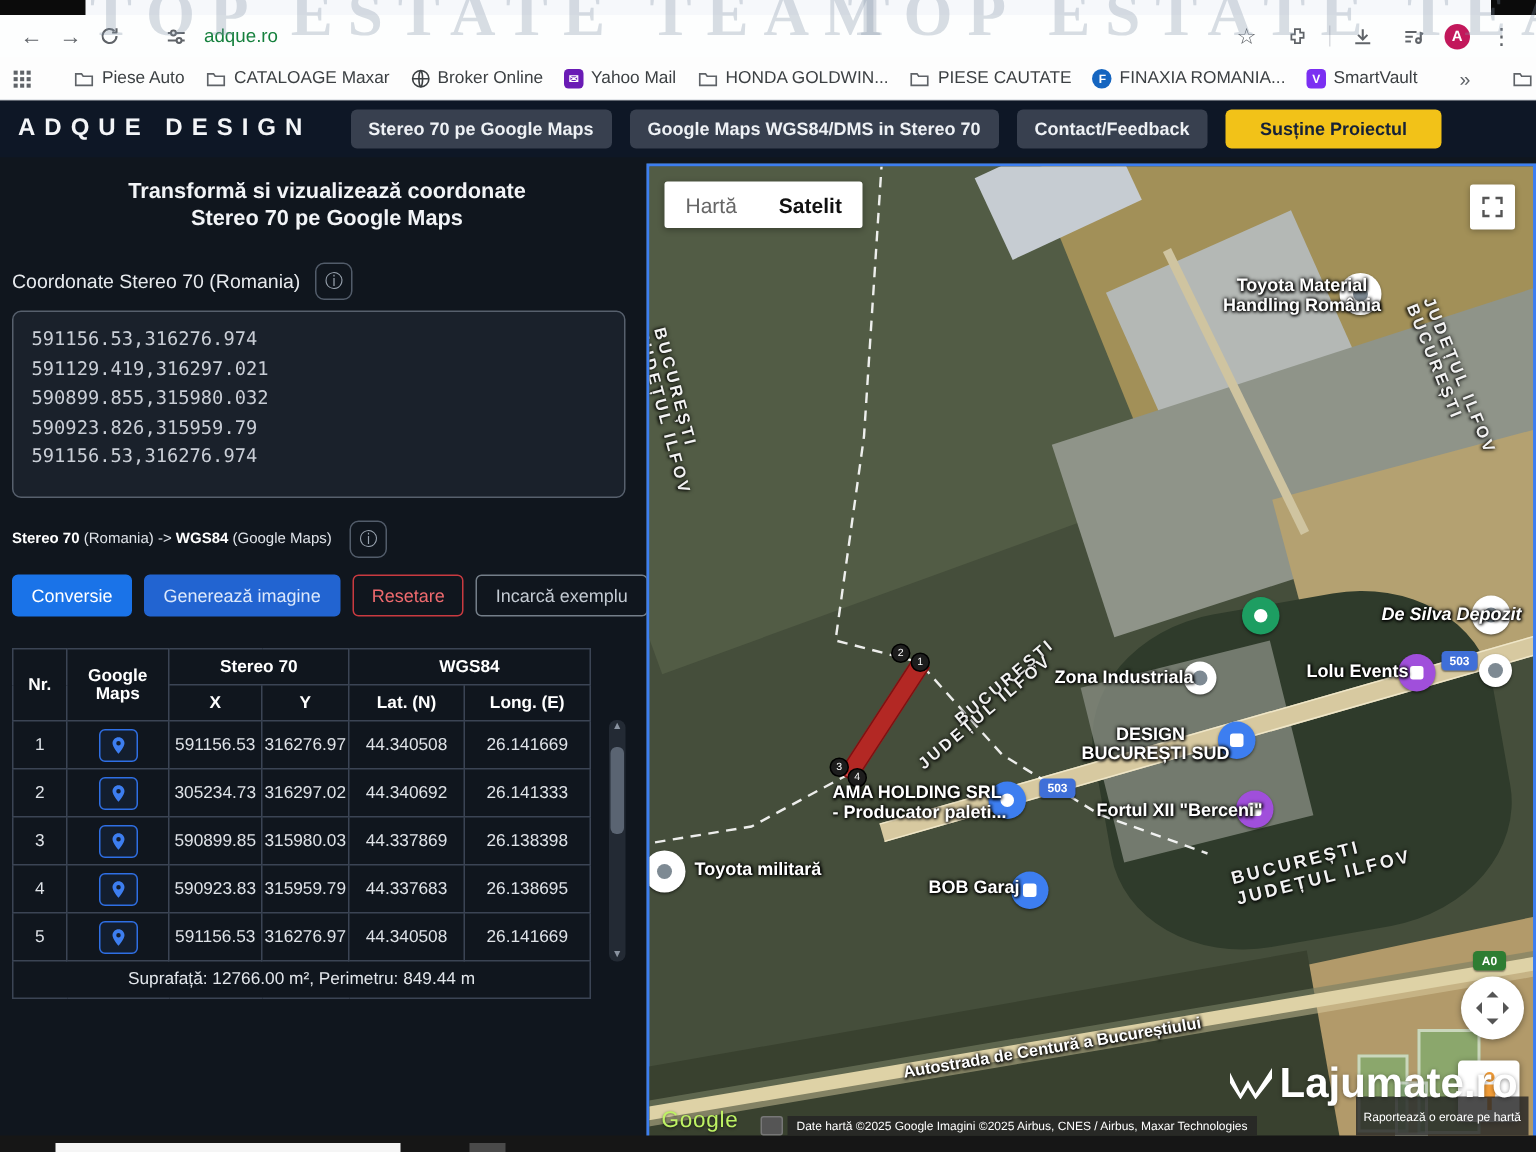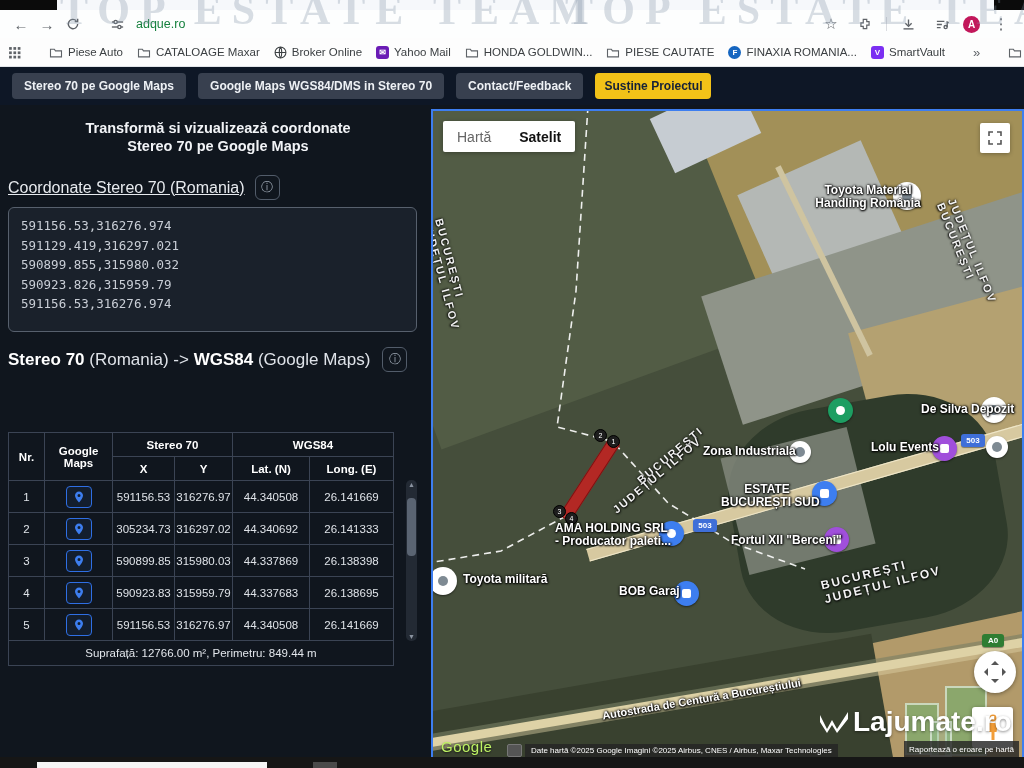--- a/index.html
+++ b/index.html
@@ -39,36 +39,36 @@
   .bm-spacer { flex:1; }
   .chev { font-size:13px; color:#5f6368; }
 
   
   .navbar { position:absolute; left:0; top:67px; width:1024px; height:38px; background:#0e1726;
             display:flex; align-items:center; padding:0 12px; gap:12px; }
   .brand { color:#f3f5f8; font-weight:bold; font-size:16px; letter-spacing:6px; margin-right:14px; }
   .nav-btn { background:#38404f; color:#eef1f5; font-size:12px; font-weight:bold;
              padding:6px 12px; border-radius:4px; border:none; cursor:pointer; }
   .nav-cta { background:#f2c218; color:#152138; font-size:12px; font-weight:bold;
-             padding:6px 9px; border-radius:4px; border:none; cursor:pointer; }
+             padding:6px 23px; border-radius:4px; border:none; cursor:pointer; }
 
   
   .main { position:absolute; left:0; top:105px; width:1024px; height:652px; background:#10161e; }
   .panel-title { position:absolute; left:0; top:14px; width:436px; text-align:center;
                  color:#f2f4f7; font-size:14.5px; font-weight:bold; line-height:18px; }
   .coord-label-row { position:absolute; left:8px; top:70px; display:flex; align-items:center; gap:10px; }
-  .coord-label { color:#e7eaee; font-size:16px;text-decoration:underline; }
+  .coord-label { color:#e7eaee; font-size:13px; }
   .info-btn { width:25px; height:25px; border:1px solid #525c6a; border-radius:6px; background:transparent;
               color:#9aa4b0; font-size:12px; display:flex; align-items:center; justify-content:center; cursor:pointer; }
   .coords-area { position:absolute; left:8px; top:102px; width:409px; height:125px; background:#1a212b;
                  border:1px solid #57606d; border-radius:6px; color:#c9ced6; resize:none;
                  font-family:"DejaVu Sans Mono", monospace; font-size:12.5px; line-height:19.5px;
                  padding:8px 12px; outline:none; }
   .conv-row { position:absolute; left:8px; top:242px; display:flex; align-items:center; gap:12px; }
-  .conv-text { color:#dfe3e9; font-size:17px; }
+  .conv-text { color:#dfe3e9; font-size:10px; }
   .conv-text b { color:#ffffff; }
   .btn-row { position:absolute; left:8px; top:278px; display:flex; gap:8px; }
   .btn { font-size:12px; border-radius:4px; padding:6px 12px; cursor:pointer; border:1px solid transparent; }
   .btn.blue { background:#1a73e8; color:#fff; border-color:#1a73e8; }
   .btn.blue2 { background:#2264d1; color:#dce8fb; border-color:#2264d1; }
   .btn.red-outline { background:transparent; color:#ef6a6e; border:1px solid #c93a40; }
   .btn.gray-outline { background:transparent; color:#c3cad2; border:1px solid #747e89; }
 
   .coord-table { position:absolute; left:8px; top:327px; border-collapse:collapse; table-layout:fixed;
                  font-size:11.5px; color:#dfe3e8; }
@@ -133,21 +133,21 @@
   .pan-ctl .rt { right:6px; top:17px; border-left-color:#555; }
   .pegman-box { position:absolute; z-index:7; left:539px; top:596px; width:41px; height:41px; background:#fff;
                 border-radius:3px; box-shadow:0 1px 4px rgba(0,0,0,.4); display:flex; align-items:center;
                 justify-content:center; cursor:pointer; }
   .google-logo { position:absolute; z-index:7; left:8px; bottom:5px; color:#bef264; font-size:15px;
                  letter-spacing:0.5px; text-shadow:0 1px 2px rgba(0,0,0,.6); }
   .attr-bar { position:absolute; z-index:7; left:92px; bottom:3px; height:13px; background:rgba(36,36,36,.82);
               color:#fff; font-size:8px; display:flex; align-items:center; padding:0 6px; white-space:nowrap; }
   .kbd-box { position:absolute; z-index:7; left:74px; bottom:3px; width:15px; height:13px; background:#555;
              border-radius:2px; border:1px solid #777; }
-  .report-link { position:absolute; z-index:7; right:3px; bottom:3px; height:16px; background:rgba(36,36,36,.82);
+  .report-link { position:absolute; z-index:7; right:3px; bottom:3px; height:26px; background:rgba(36,36,36,.82);
                  color:#fff; font-size:8px; display:flex; align-items:center; padding:4px 5px; white-space:nowrap; }
   .site-wm { position:absolute; z-index:8; left:386px; top:595px; display:flex; align-items:center; gap:4px;
              color:#fff; font-size:28px; font-weight:bold; text-shadow:0 1px 3px rgba(0,0,0,.45); }
   .bldg-wm { position:absolute; z-index:5; border:2px solid rgba(255,255,255,.55);
              background:rgba(90,185,110,.45); }
 
   
   .bottom-strip { position:absolute; left:0; top:757px; width:1024px; height:11px; background:#161616; }
   .bs-white { position:absolute; left:37px; top:5px; width:230px; height:6px; background:#f5f5f5; }
   .bs-gray { position:absolute; left:313px; top:5px; width:24px; height:6px; background:#4a4a4a; }
@@ -277,20 +277,21 @@
     <div class="tb-sep"></div>
     <div class="bm" style="margin-right:6px;">
       <svg class="bm-folder icon" viewBox="0 0 24 20" fill="none" stroke="#5f6368" stroke-width="2">
           <path d="M2 4h7l2 3h11v11H2z"></path>
         </svg>
       <span>All Bookmarks</span>
     </div>
   </div>
 
   <div class="navbar">
+    <div class="brand">ADQUE DESIGN</div>
     <button class="nav-btn">Stereo 70 pe Google Maps</button>
     <button class="nav-btn">Google Maps WGS84/DMS in Stereo 70</button>
     <button class="nav-btn">Contact/Feedback</button>
     <button class="nav-cta">Susține Proiectul</button>
   </div>
 
   <div class="main">
 
     <div class="panel-title">
       <div>Transformă si vizualizează coordonate</div>
@@ -306,20 +307,26 @@
 591129.419,316297.021
 590899.855,315980.032
 590923.826,315959.79
 591156.53,316276.974</textarea>
 
     <div class="conv-row">
       <span class="conv-text"><b>Stereo 70</b><span> (Romania) -&gt; </span><b>WGS84</b><span> (Google Maps)</span></span>
       <button class="info-btn">ⓘ</button>
     </div>
 
+    <div class="btn-row">
+      <button class="btn blue">Conversie</button>
+      <button class="btn blue2">Generează imagine</button>
+      <button class="btn red-outline">Resetare</button>
+      <button class="btn gray-outline">Incarcă exemplu</button>
+    </div>
 
     <table class="coord-table">
       <colgroup>
         <col style="width:36px">
           <col style="width:68px">
           <col style="width:62px">
         <col style="width:58px">
           <col style="width:77px">
           <col style="width:84px">
       </colgroup>
@@ -490,24 +497,24 @@
           <div>JUDEȚUL ILFOV</div>
           <div>BUCUREȘTI</div>
         </div>
         <div class="admin" style="left:-48px; top:160px; width:130px; transform:rotate(75deg); transform-origin:center;">
           <div>BUCUREȘTI</div>
           <div>JUDEȚUL ILFOV</div>
         </div>
         <div class="admin" style="left:196px; top:338px; transform:rotate(-40deg);">BUCUREȘTI</div>
         <div class="admin" style="left:168px; top:358px; transform:rotate(-40deg);">JUDEȚUL ILFOV</div>
         <div class="mlabel" style="left:270px; top:334px;">Zona Industriala</div>
-        <div class="mlabel" style="left:488px; top:292px;">De Silva Depozit</div>
+        <div class="mlabel" style="left:488px; top:292px;font-style:italic;">De Silva Depozit</div>
         <div class="mlabel" style="left:438px; top:330px;">Lolu Events</div>
         <div class="mlabel" style="left:288px; top:372px; text-align:center; width:92px;">
-          <div>ESTATE</div>
+          <div>DESIGN</div>
           <div>BUCUREȘTI SUD</div>
         </div>
         <div class="mlabel" style="left:122px; top:411px; text-align:center; width:104px;">
           <div>AMA HOLDING SRL</div>
           <div>- Producator paleti...</div>
         </div>
         <div class="mlabel" style="left:298px; top:423px;">Fortul XII "Berceni"</div>
         <div class="mlabel" style="left:30px; top:462px;">Toyota militară</div>
         <div class="mlabel" style="left:186px; top:474px;">BOB Garaj</div>
         <div class="admin" style="left:388px; top:453px; transform:rotate(-14deg); font-size:12px;">

